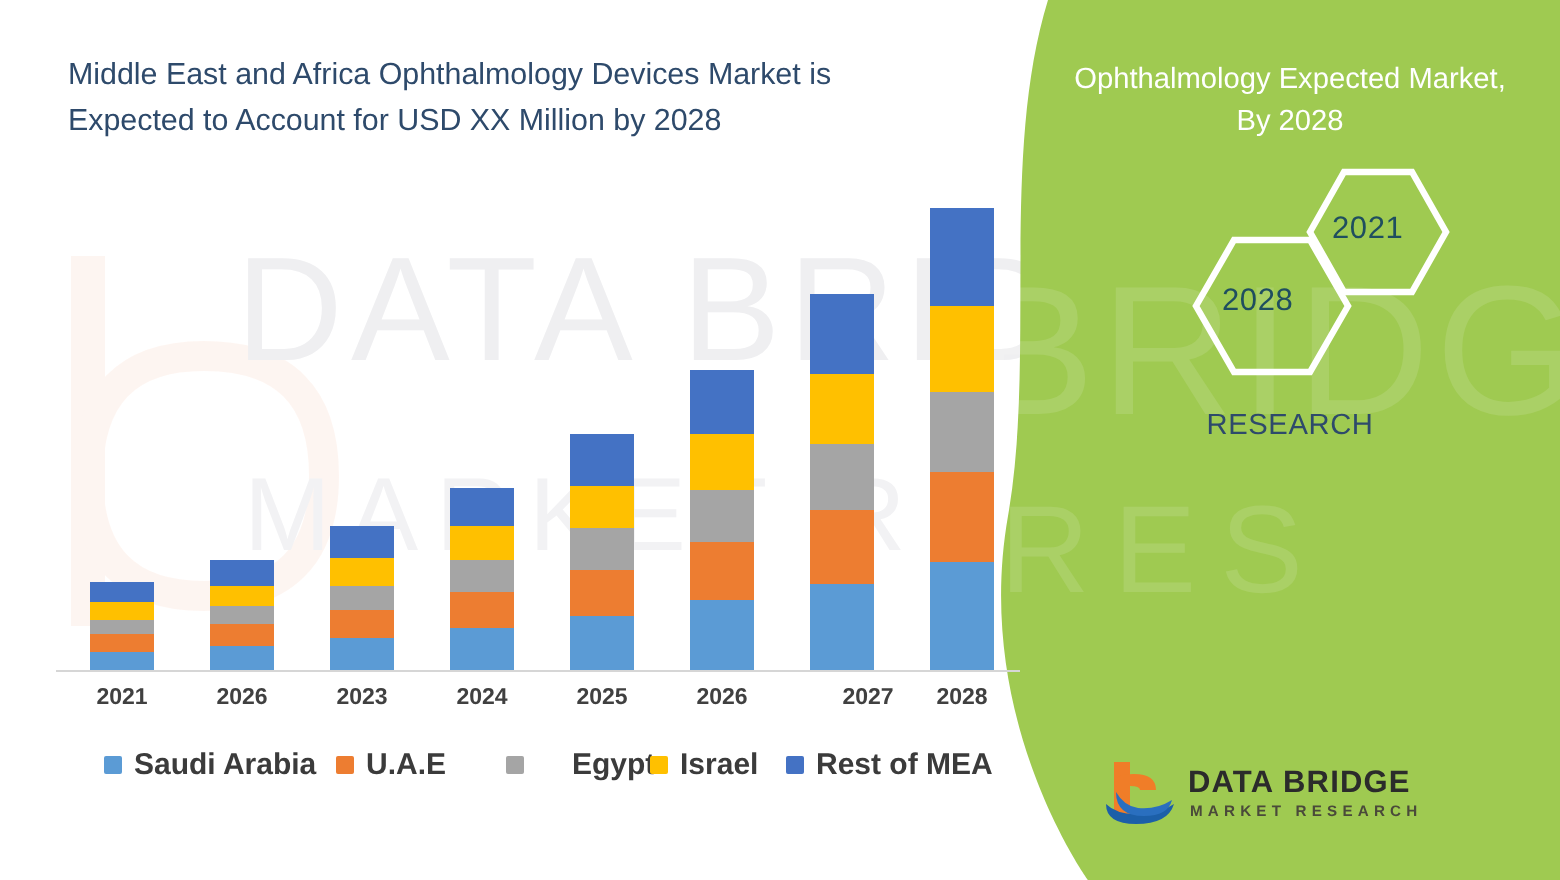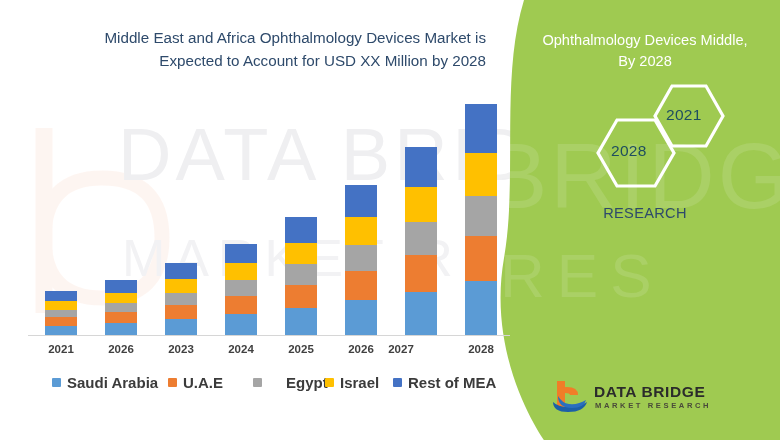--- a/index.html
+++ b/index.html
@@ -24,21 +24,21 @@
     user-select:none;pointer-events:none;
   }
   .wm-b{
     position:absolute;left:22px;top:118px;width:160px;height:215px;
     pointer-events:none;user-select:none;opacity:.5;
   }
 
   
   .chart-title{
     position:absolute;left:34px;top:26px;width:452px;
-    text-align:right;color:#2e4a6b;font-size:15.2px;line-height:23px;
+    text-align:left;color:#2e4a6b;font-size:15.2px;line-height:23px;
     font-weight:400;
   }
 
   
   .plot{position:absolute;left:0px;top:90px;width:512px;height:250px;}
   .axis-line{
     position:absolute;left:28px;top:245px;width:482px;height:1px;background:#d6d6d6;
   }
   .bar{
     position:absolute;bottom:5px;width:32px;display:flex;flex-direction:column-reverse;
@@ -116,21 +116,21 @@
     <path d="M64 0 L320 0 L320 440 L84 440
              C 84 440, 26 360, 44 258
              C 58 178, 40 78, 64 0 Z" fill="#9FCA51"></path>
   </svg>
 
   <div class="panel-wm">BRIDGE</div>
   <div class="panel-wm2">RES</div>
 
   <div class="panel-title">
     <br>
-    <span>Ophthalmology Devices Middle,</span><br>
+    <span>Ophthalmology Expected Market,</span><br>
     <span>By 2028</span>
   </div>
 
   <div class="hex-wrap">
     <svg width="200" height="110" viewBox="0 0 200 110" aria-hidden="true">
       <polygon points="97,8 131,8 148,38 131,68 97,68 80,38" fill="none" stroke="#ffffff" stroke-width="3.2"></polygon>
       <polygon points="42,42 80,42 99,75 80,108 42,108 23,75" fill="none" stroke="#ffffff" stroke-width="3.2"></polygon>
     </svg>
     <div class="hex-label" style="left:91px;top:28px;">2021</div>
     <div class="hex-label" style="left:36px;top:64px;">2028</div>
@@ -219,21 +219,21 @@
       </div>
   </div>
 
   <div class="xlabels" id="xlabels">
       <div class="xlab" style="left: 31px;">2021</div>
       <div class="xlab" style="left: 91px;">2026</div>
       <div class="xlab" style="left: 151px;">2023</div>
       <div class="xlab" style="left: 211px;">2024</div>
       <div class="xlab" style="left: 271px;">2025</div>
       <div class="xlab" style="left: 331px;">2026</div>
-      <div class="xlab" style="left: 371px;">2027</div>
+      <div class="xlab" style="left: 404px;">2027</div>
       <div class="xlab" style="left: 451px;">2028</div>
     </div>
 
   <div class="legend" id="legend">
       <div class="lg-item" style="left: 52px;">
         <span class="lg-sw" style="background: rgb(91, 155, 213);"></span>
         <span>Saudi Arabia</span>
       </div>
       <div class="lg-item" style="left: 168px;">
         <span class="lg-sw" style="background: rgb(237, 125, 49);"></span>

